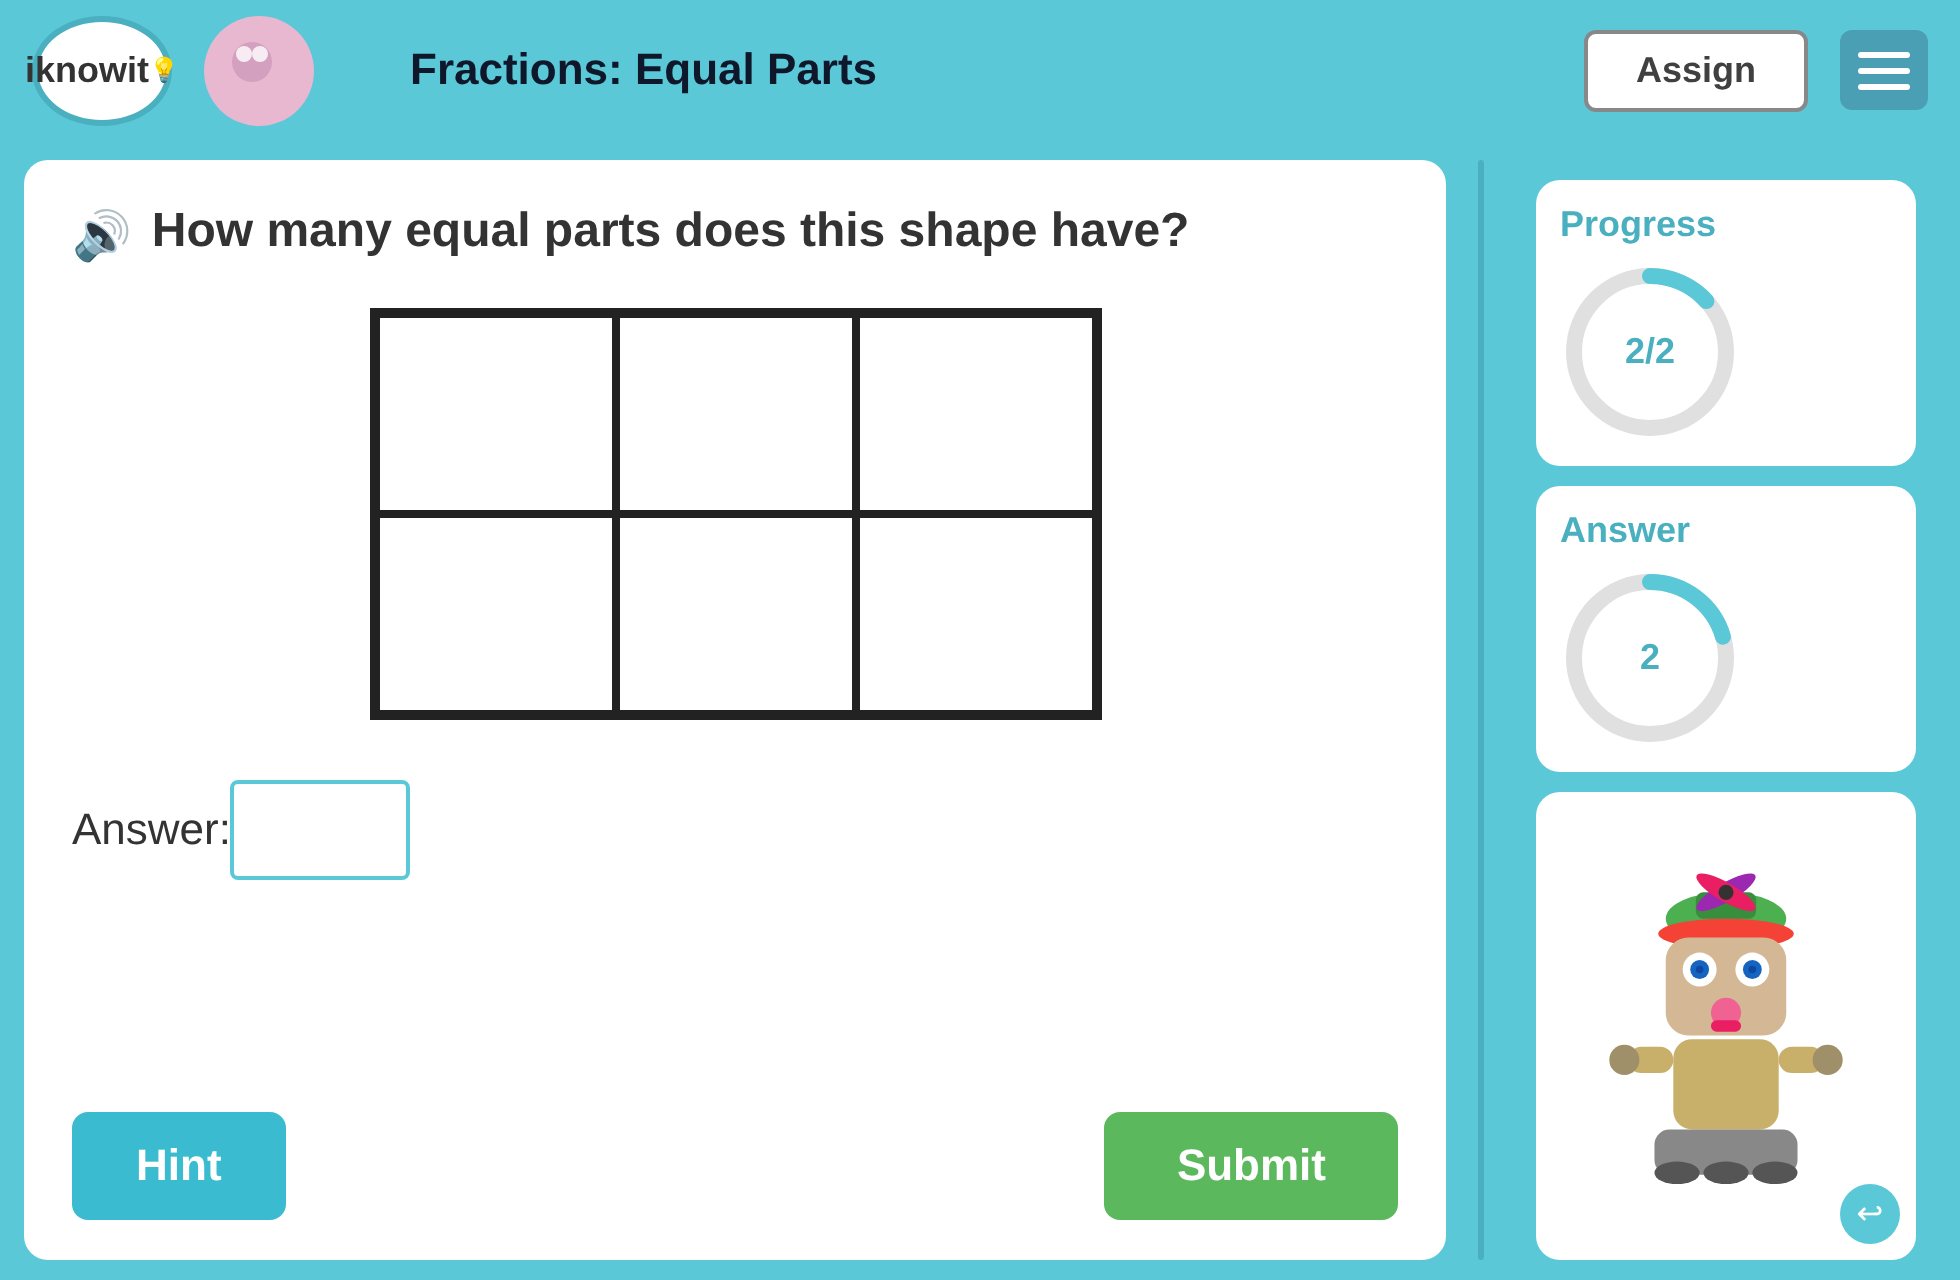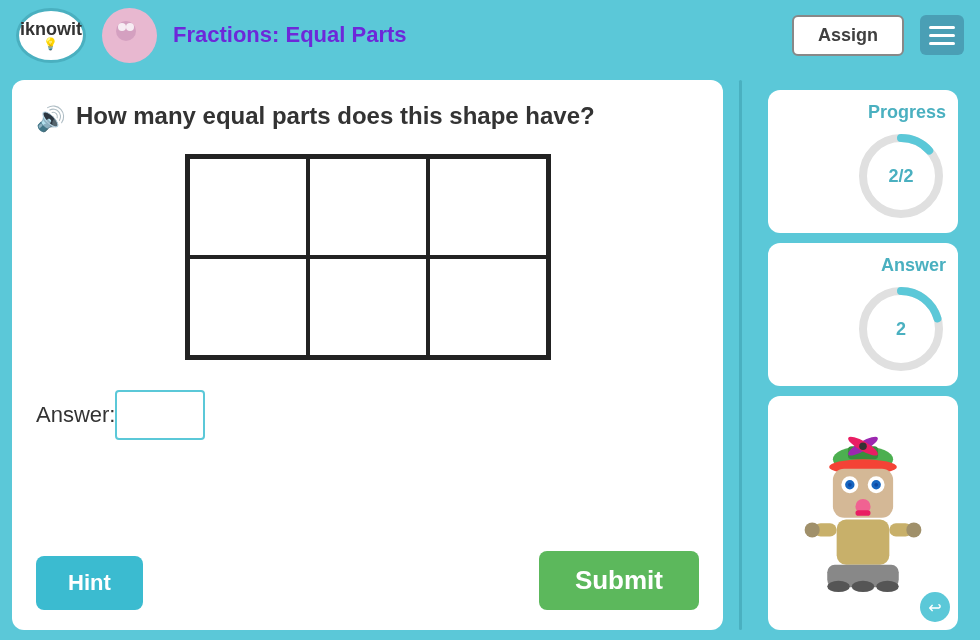--- a/index.html
+++ b/index.html
@@ -19,21 +19,21 @@
       align-items: center;
       padding: 0 16px;
       gap: 16px;
     }
     .logo {
       background: white;
       border-radius: 50%;
       width: 70px;
       height: 55px;
       display: flex;
-      flex-direction: column;
+      flex-direction: row;
       align-items: center;
       justify-content: center;
       font-weight: bold;
       font-size: 18px;
       color: #333;
       border: 3px solid #4ab0c0;
     }
     .logo span { line-height: 1; color: #333; }
     .logo .bulb { font-size: 12px; color: #e8a020; }
 
@@ -43,22 +43,23 @@
       background: #e8b8d0;
       border-radius: 50%;
       display: flex;
       align-items: center;
       justify-content: center;
       font-size: 22px;
     }
     .lesson-title {
       font-size: 22px;
       font-weight: bold;
-      color: #6d28d9;
+      color: #0f172a;
       flex: 1;
+      margin-left: 32px;
     }
     .assign-btn {
       background: white;
       border: 2px solid #888;
       border-radius: 6px;
       padding: 8px 24px;
       font-size: 18px;
       font-weight: bold;
       color: #404040;
       cursor: pointer;
@@ -173,21 +174,21 @@
       font-size: 22px;
       font-weight: bold;
       cursor: pointer;
     }
     .submit-btn {
       background: #5cb85c;
       color: white;
       border: none;
       border-radius: 8px;
       padding: 14px 36px;
-      font-size: 26px;
+      font-size: 22px;
       font-weight: bold;
       cursor: pointer;
     }
 
     
     .sidebar {
       width: 210px;
       display: flex;
       flex-direction: column;
       align-items: center;
@@ -195,21 +196,21 @@
       padding-top: 10px;
     }
 
     .stat-card {
       background: white;
       border-radius: 12px;
       width: 190px;
       padding: 12px;
       display: flex;
       flex-direction: column;
-      align-items: flex-end;
+      align-items: flex-start;
     }
     .stat-label {
       font-size: 18px;
       font-weight: bold;
       color: #4ab0c0;
       margin-bottom: 8px;
     }
 
     
     .circle-wrap {

